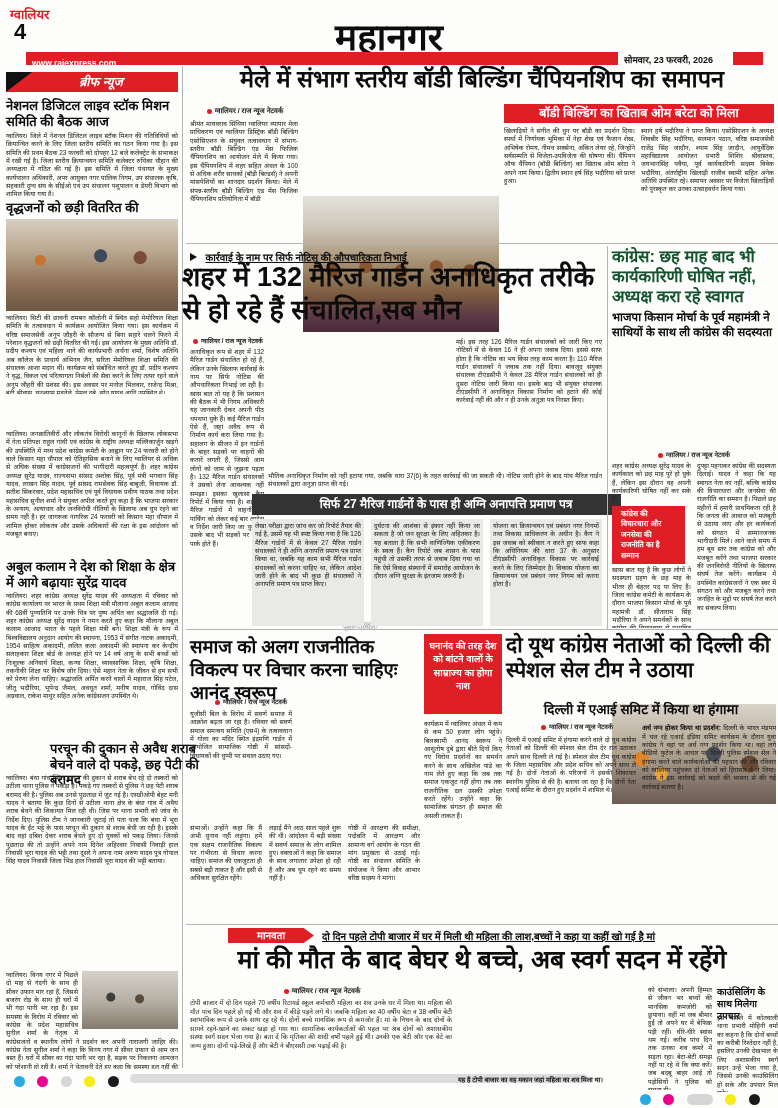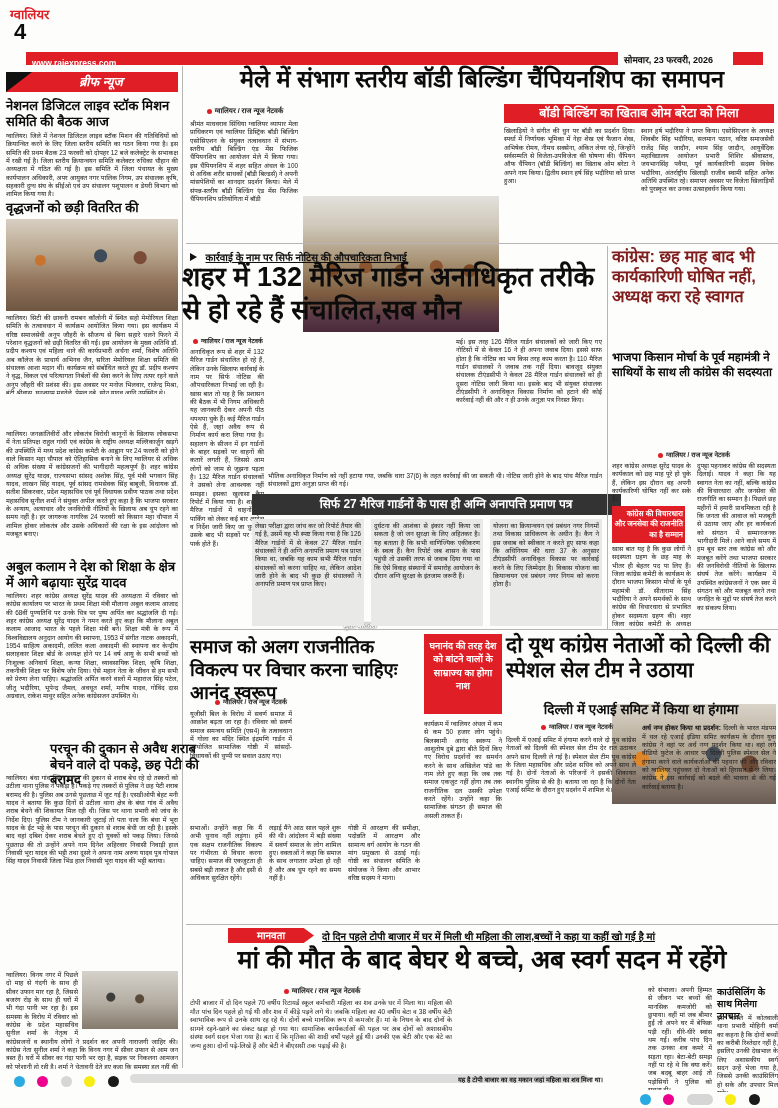--- a/index.html
+++ b/index.html
@@ -17,20 +17,21 @@
   .graycol{background:#e9e9e7;padding:3px;box-sizing:border-box;}
   .capt{font-weight:bold;font-size:6.5px;line-height:1.25;color:#111;}
 </style>
 </head>
 <body>
 
 <div id="page">
 
   <div class="abs red hl" style="left:10px;top:5px;font-size:13px;">ग्वालियर</div>
   <div class="abs hl" style="left:14px;top:19px;font-size:22px;">4</div>
+  <div class="abs hl" style="left:0;right:0;top:10px;font-size:37px;text-align:center;">महानगर</div>
   <div class="abs" style="left:26px;top:52px;width:592px;height:13px;background:#e01e25;">
     <span style="color:#fff;font-weight:bold;font-size:8.5px;line-height:13px;padding-left:6px;display:inline-block;">www.rajexpress.com</span>
   </div>
   <div class="abs hl" style="left:624px;top:53px;font-size:9px;">सोमवार, 23 फरवरी, 2026</div>
   <div class="abs" style="left:733px;top:52px;width:30px;height:13px;background:#e01e25;"></div>
 
   <div class="abs rule" style="left:182px;top:66px;width:1px;height:1002px;"></div>
 
   <div class="abs" style="left:6px;top:72px;width:172px;height:20px;background:#e01e25;">
     <span style="position:absolute;left:0;top:0;width:0;height:0;border-top:20px solid #111;border-right:26px solid transparent;"></span>
@@ -102,32 +103,32 @@
     <span style="position:absolute;left:50%;top:42%;transform:translateX(-50%);color:#fff;font-size:7px;font-weight:bold;text-shadow:0 0 2px #000;">मुरार बारादरी</span>
   </div>
   <div class="abs just" style="left:456px;top:338px;width:146px;height:132px;">मई। इस तरह 126 मैरिज गार्डन संचालकों को जारी किए गए नोटिसों में से केवल 16 ने ही अपना जवाब दिया। इससे साफ होता है कि नोटिस का भय किस तरह काम करता है। 110 मैरिज गार्डन संचालकों ने जवाब तक नहीं दिया। बावजूद संयुक्त संचालक टीएंडसीपी ने केवल 28 मैरिज गार्डन संचालकों को ही दूसरा नोटिस जारी किया था। इसके बाद भी संयुक्त संचालक टीएंडसीपी ने अनाधिकृत विकास निर्माण को हटाने की कोई कार्रवाई नहीं की और न ही उनके अनुज्ञा पत्र निरस्त किए।</div>
   <div class="abs just" style="left:268px;top:472px;width:334px;height:20px;">भौतिक अनाधिकृत निर्माण को नहीं हटाया गया, जबकि धारा 37(6) के तहत कार्रवाई की जा सकती थी। नोटिस जारी होने के बाद पांच मैरिज गार्डन संचालकों द्वारा अनुज्ञा प्राप्त की गई।</div>
   <div class="abs" style="left:252px;top:494px;width:350px;height:21px;background:#333;color:#fff;font-weight:bold;font-size:12px;text-align:center;line-height:21px;overflow:hidden;padding-left:19px;">सिर्फ 27 मैरिज गार्डनों के पास ही अग्नि अनापत्ति प्रमाण पत्र</div>
   <div class="abs just graycol" style="left:252px;top:519px;width:112px;height:107px;">लेखा परीक्षा द्वारा जांच कर जो रिपोर्ट तैयार की गई है, उसमें यह भी स्पष्ट किया गया है कि 126 मैरिज गार्डनों में से केवल 27 मैरिज गार्डन संचालकों ने ही अग्नि अनापत्ति प्रमाण पत्र प्राप्त किया था, जबकि यह काम सभी मैरिज गार्डन संचालकों को करना चाहिए था, लेकिन आदेश जारी होने के बाद भी कुछ ही संचालकों ने अनापत्ति प्रमाण पत्र प्राप्त किए।</div>
   <div class="abs just graycol" style="left:371px;top:519px;width:112px;height:107px;">दुर्घटना की आशंका से इंकार नहीं किया जा सकता है जो जन सुरक्षा के लिए अहितकर है। यह बताता है कि सभी वाणिज्यिक एकीकरण के स्वत्व हैं। कैग रिपोर्ट जब शासन के पास पहुंची तो उसकी तरफ से जवाब दिया गया था कि ऐसे विवाह संस्थानों में समारोह आयोजन के दौरान अग्नि सुरक्षा के इंतजाम जरूरी हैं।</div>
   <div class="abs just graycol" style="left:490px;top:519px;width:112px;height:107px;">योजना का क्रियान्वयन एवं प्रबंधन नगर निगमों तथा विकास प्राधिकरण के अधीन है। कैग ने इस जवाब को स्वीकार न करते हुए साफ कहा कि अधिनियम की धारा 37 के अनुसार टीएंडसीपी अनाधिकृत विकास पर कार्रवाई करने के लिए जिम्मेदार है। विकास योजना का क्रियान्वयन एवं प्रबंधन नगर निगम को करना होता है।</div>
 
   <div class="abs rule" style="left:607px;top:246px;width:1px;height:383px;"></div>
-  <div class="abs hl" style="left:612px;top:246px;width:164px;font-size:16.5px;line-height:1.22;color:#7f1d1d;">कांग्रेस: छह माह बाद भी कार्यकारिणी घोषित नहीं, अध्यक्ष करा रहे स्वागत</div>
-  <div class="abs hl" style="left:612px;top:310px;width:164px;font-size:11.5px;line-height:1.3;margin-top:40px;">भाजपा किसान मोर्चा के पूर्व महामंत्री ने साथियों के साथ ली कांग्रेस की सदस्यता</div>
+  <div class="abs hl" style="left:612px;top:246px;width:164px;font-size:16.5px;line-height:1.22;color:#14532d;">कांग्रेस: छह माह बाद भी कार्यकारिणी घोषित नहीं, अध्यक्ष करा रहे स्वागत</div>
+  <div class="abs hl" style="left:612px;top:310px;width:164px;font-size:11.5px;line-height:1.3;">भाजपा किसान मोर्चा के पूर्व महामंत्री ने साथियों के साथ ली कांग्रेस की सदस्यता</div>
   <div class="abs photo" style="left:612px;top:346px;width:164px;height:100px;background:
       radial-gradient(circle at 18% 55%, #e0862a 0 7px, transparent 8px),
       radial-gradient(circle at 30% 70%, #e8a23c 0 6px, transparent 7px),
       radial-gradient(circle at 62% 50%, #474f58 0 7px, transparent 8px),
       radial-gradient(circle at 84% 60%, #6d4a35 0 8px, transparent 9px),
       linear-gradient(180deg,#d9d3c9 0%,#b4a894 45%,#83756a 80%,#6a5c52 100%);"></div>
   <div class="abs byl" style="left:612px;top:450px;width:164px;font-size:6.5px;"><span class="dot"></span><span>ग्वालियर / राज न्यूज नेटवर्क</span></div>
   <div class="abs" style="left:612px;top:462px;width:79px;height:166px;overflow:hidden;">
     <div class="just" style="width:79px;">शहर कांग्रेस अध्यक्ष सुरेंद्र यादव के कार्यकाल को छह माह पूरे हो चुके हैं, लेकिन इस दौरान वह अपनी कार्यकारिणी घोषित नहीं कर सके हैं।</div>
-    <div style="width:73px;box-sizing:border-box;background:#e01e25;color:#fff;font-weight:bold;font-size:7.5px;line-height:1.4;text-align:right;padding:3px 2px;margin:2px 0;">कांग्रेस की विचारधारा और जनसेवा की राजनीति का है सम्मान</div>
+    <div style="width:73px;box-sizing:border-box;background:#e01e25;color:#fff;font-weight:bold;font-size:7.5px;line-height:1.4;text-align:left;padding:3px 9px;margin:2px 0;">कांग्रेस की विचारधारा और जनसेवा की राजनीति का है सम्मान</div>
     <div class="just" style="width:79px;">खास बात यह है कि कुछ लोगों ने सदस्यता ग्रहण के छह माह के भीतर ही बेहतर पद पा लिए हैं। जिला कांग्रेस कमेटी के कार्यक्रम के दौरान भाजपा किसान मोर्चा के पूर्व महामंत्री डॉ. सीताराम सिंह भदौरिया ने अपने समर्थकों के साथ कांग्रेस की विचारधारा से प्रभावित होकर सदस्यता ग्रहण की। शहर जिला कांग्रेस कमेटी के अध्यक्ष सुरेंद्र यादव ने कांग्रेस का</div>
   </div>
   <div class="abs just" style="left:697px;top:462px;width:79px;height:166px;">दुपट्टा पहनाकर कांग्रेस की सदस्यता दिलाई। यादव ने कहा कि यह स्वागत नेता का नहीं, बल्कि कांग्रेस की विचारधारा और जनसेवा की राजनीति का सम्मान है। पिछले छह महीनों में हमारी प्राथमिकता रही है कि जनता की आवाज को मजबूती से उठाया जाए और हर कार्यकर्ता को संगठन में सम्मानजनक भागीदारी मिले। आने वाले समय में हम बूथ स्तर तक कांग्रेस को और मजबूत करेंगे तथा भाजपा सरकार की जनविरोधी नीतियों के खिलाफ संघर्ष तेज करेंगे। कार्यक्रम में उपस्थित कांग्रेसजनों ने एक स्वर में संगठन को और मजबूत करने तथा जनहित के मुद्दों पर संघर्ष तेज करने का संकल्प लिया।</div>
 
   <div class="abs rule" style="left:186px;top:629px;width:592px;height:1px;"></div>
 
   <div class="abs hl" style="left:190px;top:635px;width:230px;font-size:18.5px;line-height:1.25;">समाज को अलग राजनीतिक विकल्प पर विचार करना चाहिएः आनंद स्वरूप</div>
   <div class="abs byl" style="left:196px;top:697px;width:110px;font-size:6.5px;"><span class="dot"></span><span>ग्वालियर / राज न्यूज नेटवर्क</span></div>
   <div class="abs just" style="left:190px;top:710px;width:102px;height:108px;">यूजीसी बिल के विरोध में सवर्ण समाज में आक्रोश बढ़ता जा रहा है। रविवार को सवर्ण समाज समन्वय समिति (एस4) के तत्वावधान में गोला का मंदिर स्थित इंद्रमणि गार्डन में आयोजित सामाजिक गोष्ठी में सांसदों-विधायकों की चुप्पी पर सवाल उठाए गए।</div>
 

